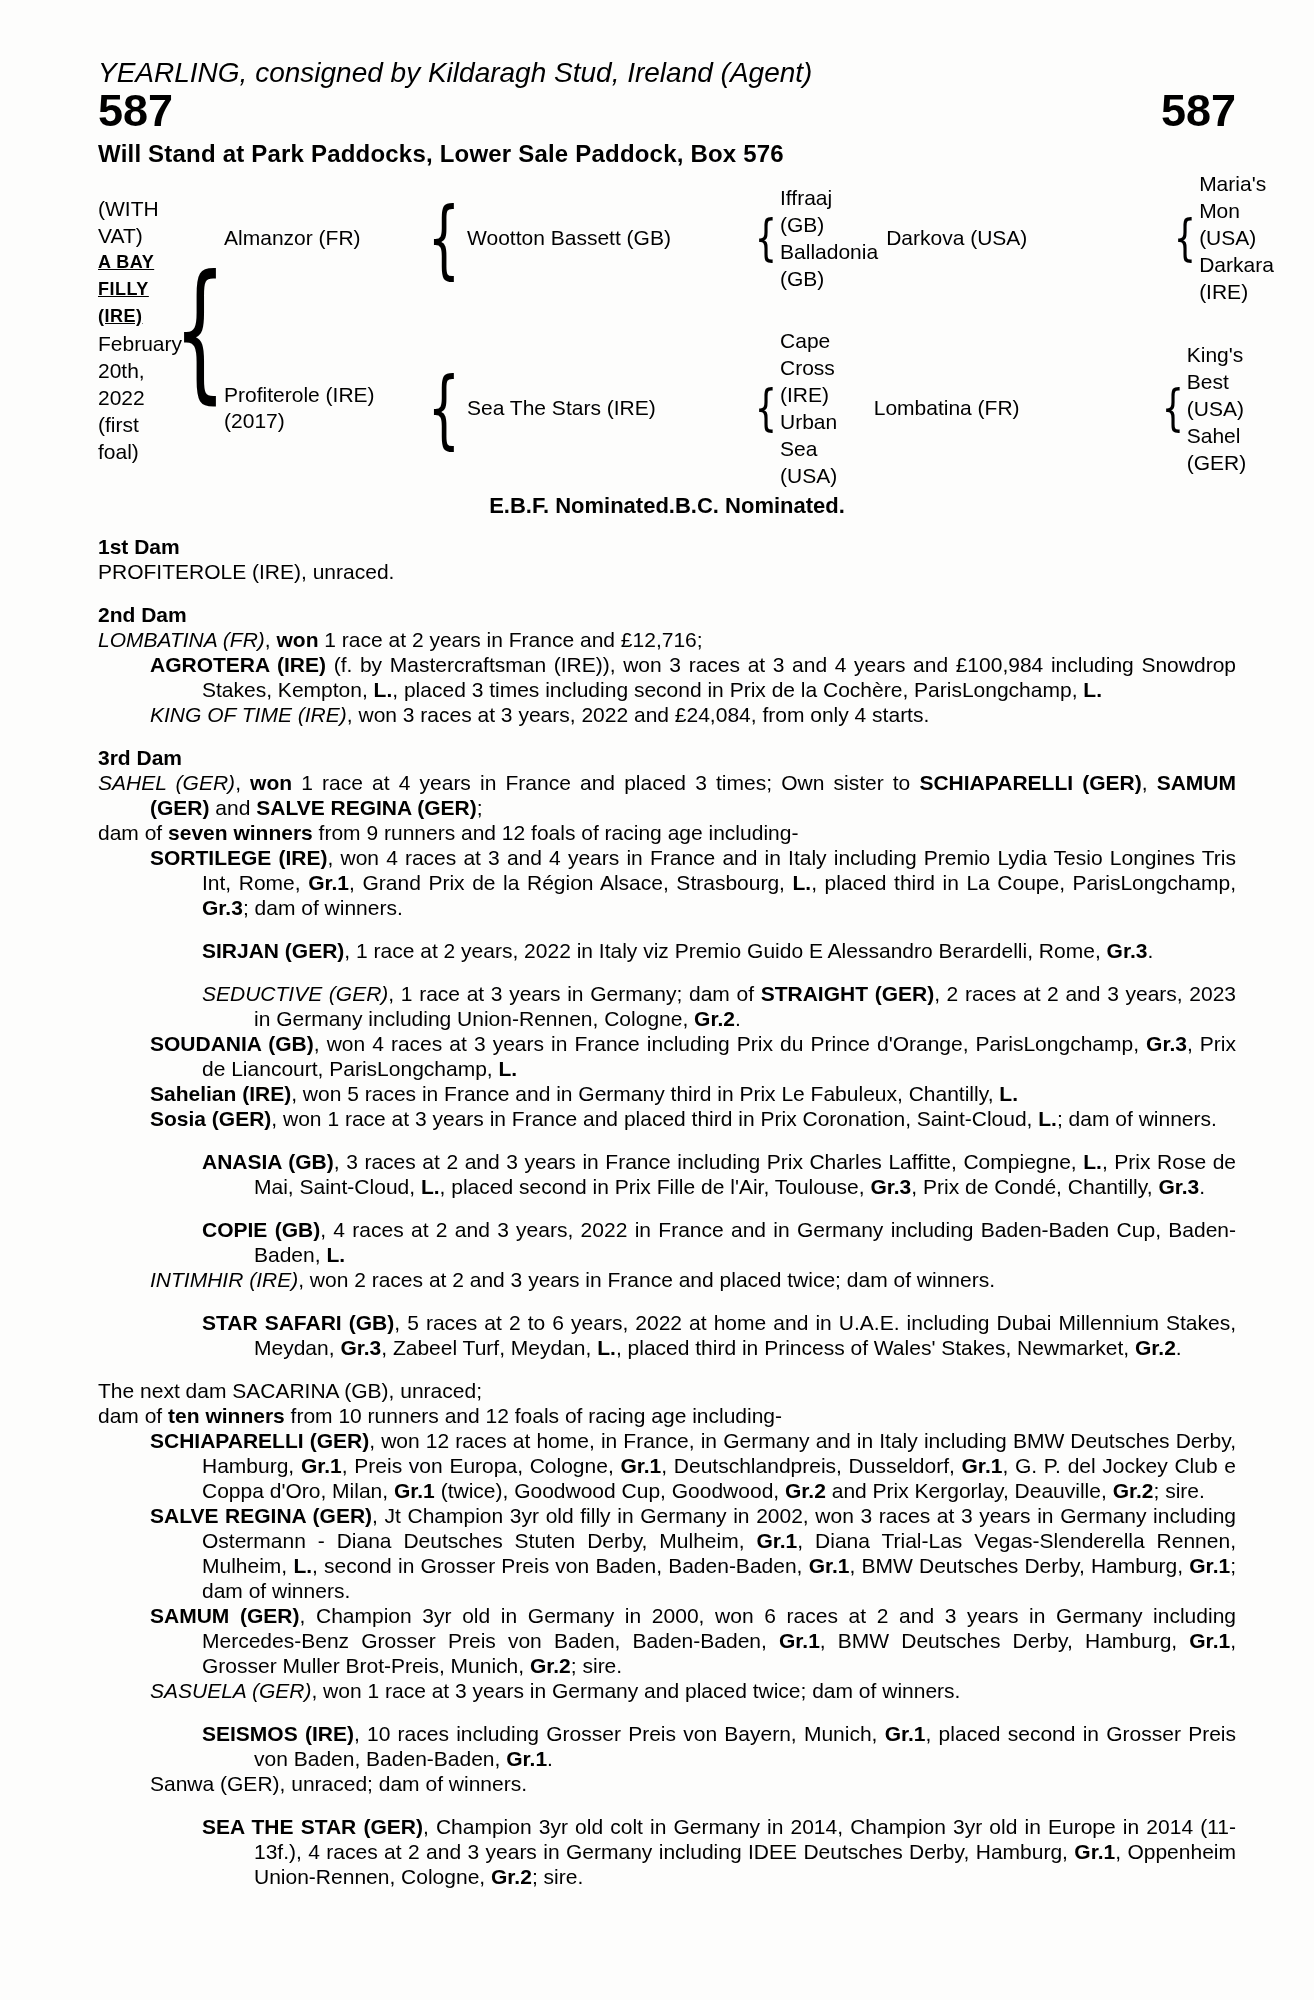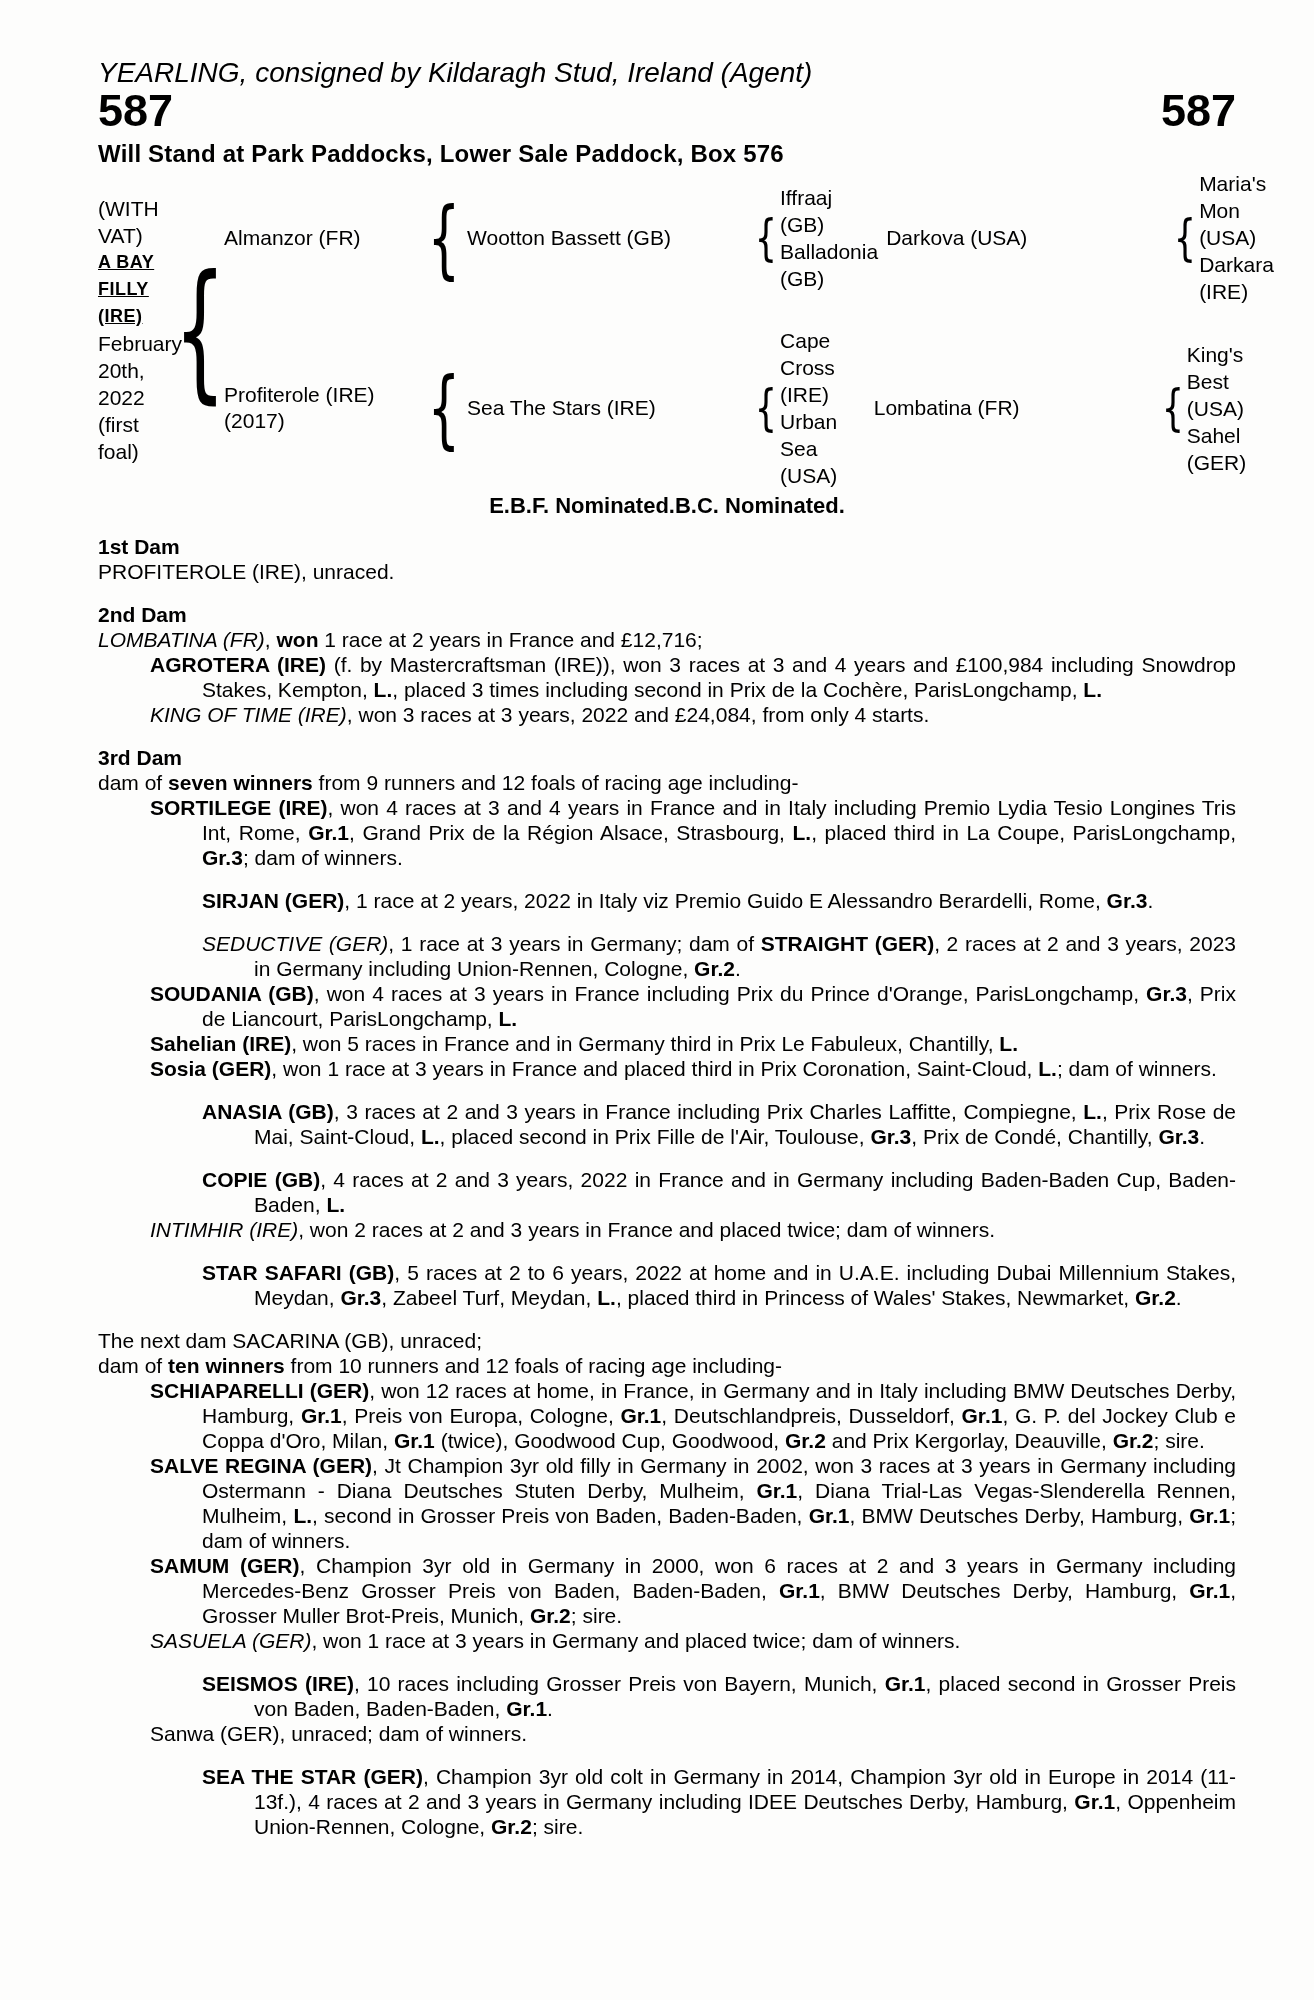--- a/index.html
+++ b/index.html
@@ -137,20 +137,21 @@
           <div class="p">PROFITEROLE (IRE), unraced.</div>
         </div>
         <div class="section">
           <div class="h">2nd Dam</div>
           <div class="p"><span class="i">LOMBATINA (FR)</span>, <span class="b">won</span> 1 race at 2 years in France and £12,716;</div>
           <div class="e1"><span class="b">AGROTERA (IRE)</span> (f. by Mastercraftsman (IRE)), won 3 races at 3 and 4 years and £100,984 including Snowdrop Stakes, Kempton, <span class="b">L.</span>, placed 3 times including second in Prix de la Cochère, ParisLongchamp, <span class="b">L.</span></div>
           <div class="e1"><span class="i">KING OF TIME (IRE)</span>, won 3 races at 3 years, 2022 and £24,084, from only 4 starts.</div>
         </div>
         <div class="section">
           <div class="h">3rd Dam</div>
+          <div class="p"><span class="i">SAHEL (GER)</span>, <span class="b">won</span> 1 race at 4 years in France and placed 3 times; Own sister to <span class="b">SCHIAPARELLI (GER)</span>, <span class="b">SAMUM (GER)</span> and <span class="b">SALVE REGINA (GER)</span>;</div>
           <div class="p">dam of <span class="b">seven winners</span> from 9 runners and 12 foals of racing age including-</div>
           <div class="e1"><span class="b">SORTILEGE (IRE)</span>, won 4 races at 3 and 4 years in France and in Italy including Premio Lydia Tesio Longines Tris Int, Rome, <span class="b">Gr.1</span>, Grand Prix de la Région Alsace, Strasbourg, <span class="b">L.</span>, placed third in La Coupe, ParisLongchamp, <span class="b">Gr.3</span>; dam of winners.</div>
           <div class="e2"><span class="b">SIRJAN (GER)</span>, 1 race at 2 years, 2022 in Italy viz Premio Guido E Alessandro Berardelli, Rome, <span class="b">Gr.3</span>.</div>
           <div class="e2"><span class="i">SEDUCTIVE (GER)</span>, 1 race at 3 years in Germany; dam of <span class="b">STRAIGHT (GER)</span>, 2 races at 2 and 3 years, 2023 in Germany including Union-Rennen, Cologne, <span class="b">Gr.2</span>.</div>
           <div class="e1"><span class="b">SOUDANIA (GB)</span>, won 4 races at 3 years in France including Prix du Prince d'Orange, ParisLongchamp, <span class="b">Gr.3</span>, Prix de Liancourt, ParisLongchamp, <span class="b">L.</span></div>
           <div class="e1"><span class="b">Sahelian (IRE)</span>, won 5 races in France and in Germany third in Prix Le Fabuleux, Chantilly, <span class="b">L.</span></div>
           <div class="e1"><span class="b">Sosia (GER)</span>, won 1 race at 3 years in France and placed third in Prix Coronation, Saint-Cloud, <span class="b">L.</span>; dam of winners.</div>
           <div class="e2"><span class="b">ANASIA (GB)</span>, 3 races at 2 and 3 years in France including Prix Charles Laffitte, Compiegne, <span class="b">L.</span>, Prix Rose de Mai, Saint-Cloud, <span class="b">L.</span>, placed second in Prix Fille de l'Air, Toulouse, <span class="b">Gr.3</span>, Prix de Condé, Chantilly, <span class="b">Gr.3</span>.</div>
           <div class="e2"><span class="b">COPIE (GB)</span>, 4 races at 2 and 3 years, 2022 in France and in Germany including Baden-Baden Cup, Baden-Baden, <span class="b">L.</span></div>
           <div class="e1"><span class="i">INTIMHIR (IRE)</span>, won 2 races at 2 and 3 years in France and placed twice; dam of winners.</div>

